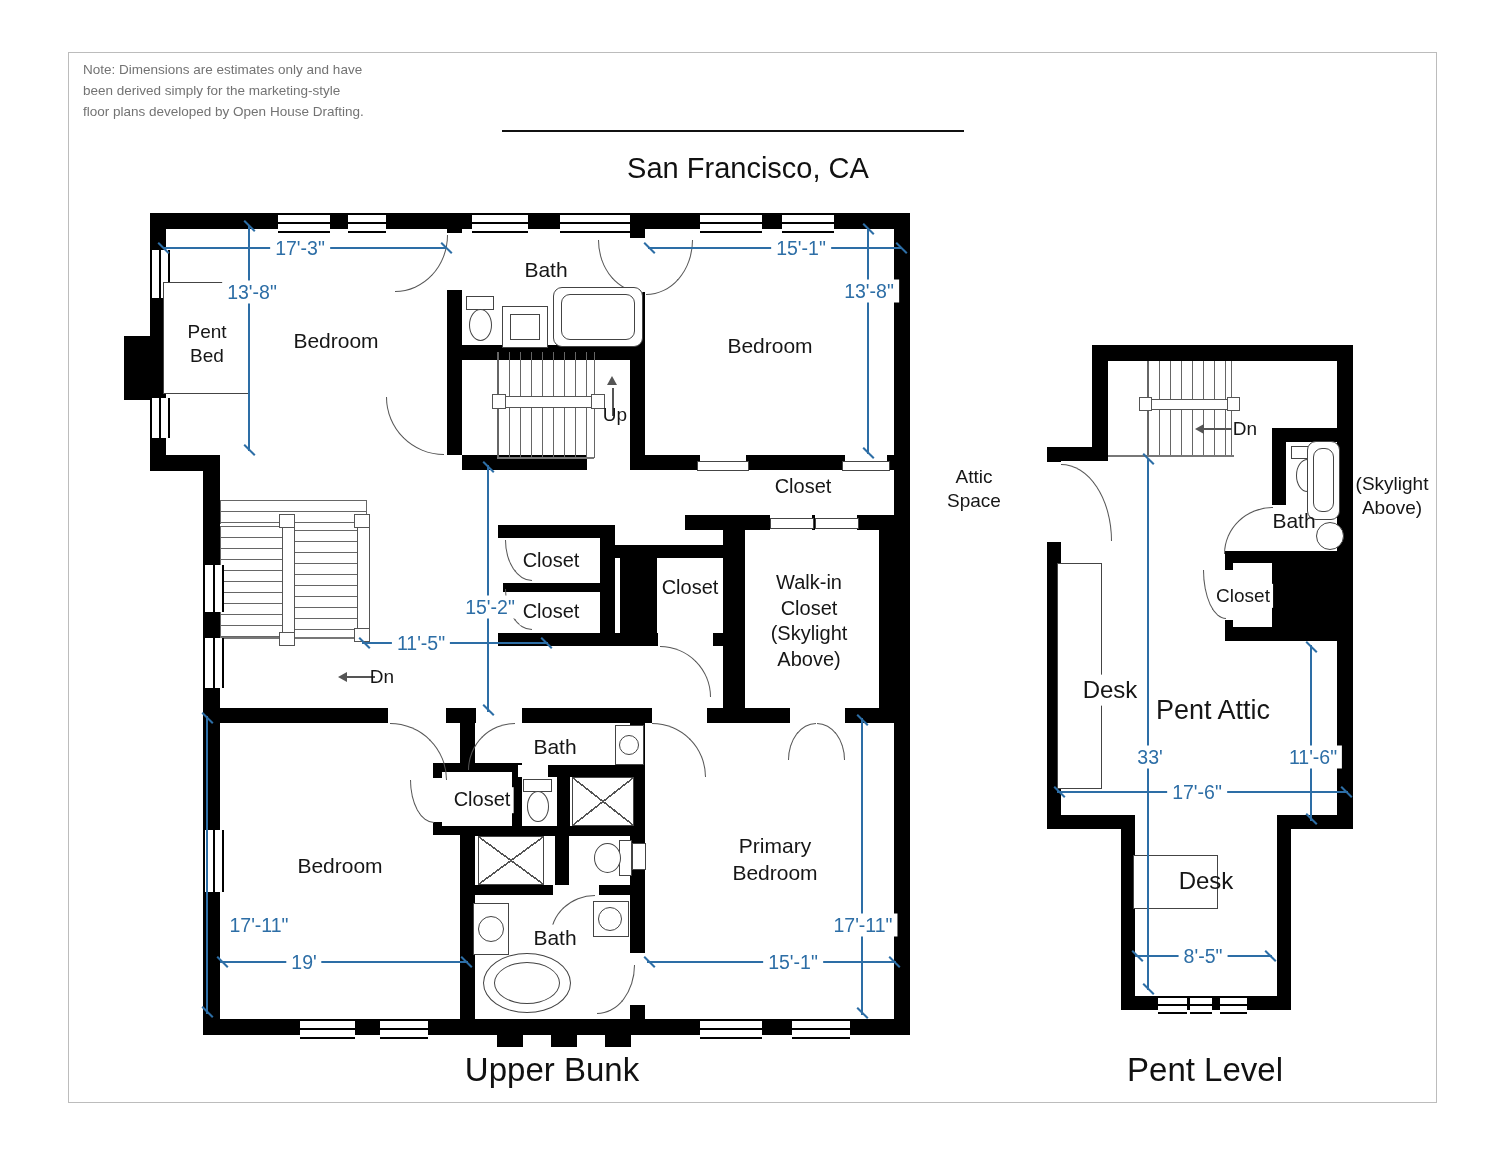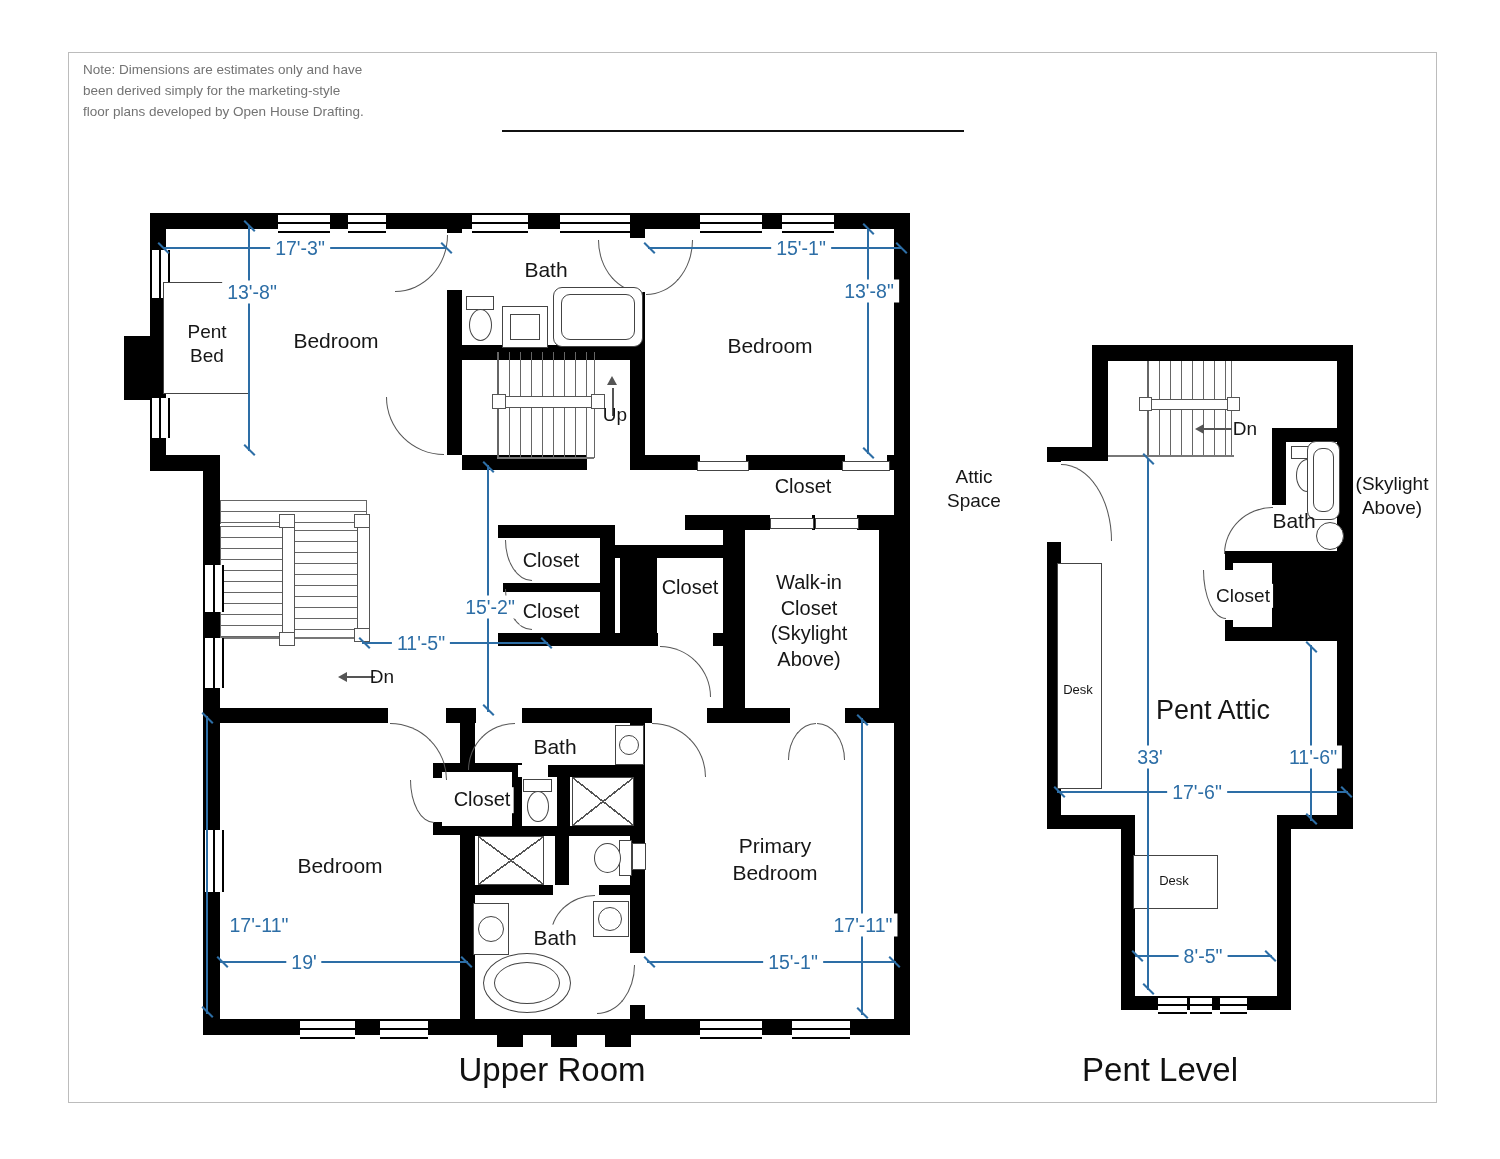--- a/index.html
+++ b/index.html
@@ -23,21 +23,21 @@
   .arc.tr{border-left:none;border-bottom:none;border-top-right-radius:100% 100%;}
   .arc.bl{border-right:none;border-top:none;border-bottom-left-radius:100% 100%;}
   .arc.br{border-left:none;border-top:none;border-bottom-right-radius:100% 100%;}
   .fx{position:absolute;border:1.3px solid #444;background:#fff;z-index:3;}
   .round{border-radius:50%;}
   .rr{border-radius:9px;}
   .xbox{position:absolute;border:1.3px solid #444;z-index:3;background-color:#fff;background-image:
     linear-gradient(to top right,transparent calc(50% - 0.8px),#555 calc(50% - 0.8px),#555 calc(50% + 0.8px),transparent calc(50% + 0.8px)),
     linear-gradient(to bottom right,transparent calc(50% - 0.8px),#555 calc(50% - 0.8px),#555 calc(50% + 0.8px),transparent calc(50% + 0.8px));}
   .rlabel{position:absolute;transform:translate(-50%,-50%);text-align:center;line-height:1.28;white-space:pre-line;color:#161616;font-size:21px;z-index:6;}
-  .s20{font-size:20px;} .s19{font-size:19px;} .s18{font-size:13px;} .s27{font-size:27px;}
+  .s20{font-size:20px;} .s19{font-size:19px;} .s18{font-size:24px;margin-left:32px;} .s27{font-size:27px;}
   .bg{background:#fff;padding:0 3px;}
   .dim{position:absolute;transform:translate(-50%,-50%);color:#2d6ea6;font-size:19.5px;background:#fff;padding:0 5px;white-space:nowrap;z-index:6;}
   .dline{position:absolute;background:#2d6ea6;z-index:4;}
   .tick{position:absolute;width:15px;height:2px;background:#2d6ea6;transform:rotate(45deg);z-index:5;}
   .arrow-line{position:absolute;background:#555;z-index:3;}
   .tri{position:absolute;width:0;height:0;z-index:3;}
   .tri.up{border-left:5px solid transparent;border-right:5px solid transparent;border-bottom:9px solid #555;}
   .tri.left{border-top:5px solid transparent;border-bottom:5px solid transparent;border-right:9px solid #555;}
   .note{position:absolute;left:83px;top:60px;width:340px;font-size:13.5px;line-height:1.55;color:#737373;white-space:pre-line;z-index:6;}
   .ttl{position:absolute;transform:translate(-50%,0);color:#111;z-index:6;white-space:nowrap;}
@@ -46,20 +46,21 @@
 </head>
 <body>
 
 <div class="page">
   <div class="frame"></div>
 
   <div class="note">Note: Dimensions are estimates only and have
 been derived simply for the marketing-style
 floor plans developed by Open House Drafting.</div>
   <div class="thin" style="left:502px;top:130px;width:462px;height:2px;background:#111;"></div>
+  <div class="ttl" style="left:748px;top:152px;font-size:29px;">San Francisco, CA</div>
 
   <div class="plan">
 
     <i class="wall" style="left:150px;top:213px;width:760px;height:16px"></i>
     <i class="wall" style="left:150px;top:213px;width:16px;height:258px"></i>
     <i class="wall" style="left:124px;top:336px;width:26px;height:64px"></i>
     <i class="wall" style="left:150px;top:455px;width:70px;height:16px"></i>
     <i class="wall" style="left:203px;top:455px;width:17px;height:580px"></i>
     <i class="wall" style="left:203px;top:1019px;width:707px;height:16px"></i>
     <i class="wall" style="left:894px;top:213px;width:16px;height:822px"></i>
@@ -211,21 +212,21 @@
 Closet
 (Skylight
 Above)</div>
     <div class="rlabel s19" style="left:382px;top:677px">Dn</div>
     <div class="rlabel" style="left:340px;top:866px">Bedroom</div>
     <div class="rlabel s20 bg" style="left:482px;top:800px">Closet</div>
     <div class="rlabel" style="left:555px;top:747px">Bath</div>
     <div class="rlabel bg" style="left:555px;top:938px">Bath</div>
     <div class="rlabel" style="left:775px;top:860px">Primary
 Bedroom</div>
-    <div class="lvl" style="left:552px;top:1070px">Upper Room</div>
+    <div class="lvl" style="left:552px;top:1070px">Upper Bunk</div>
 
     <i class="dline" style="left:163px;top:247px;width:283px;height:2px"></i>
     <i class="tick" style="left:155.5px;top:247px"></i>
       <i class="tick" style="left:438.5px;top:247px"></i>
     <div class="dim" style="left:300px;top:248px">17'-3"</div>
     <i class="dline" style="left:248px;top:225px;width:2px;height:226px"></i>
     <i class="tick" style="left:241.5px;top:225px"></i>
       <i class="tick" style="left:241.5px;top:449px"></i>
     <div class="dim" style="left:252px;top:292px">13'-8"</div>
     <i class="dline" style="left:648px;top:247px;width:254px;height:2px"></i>
@@ -313,21 +314,21 @@
     <div class="rlabel s19" style="left:1245px;top:429px">Dn</div>
     <div class="rlabel s19" style="left:974px;top:489px">Attic
 Space</div>
     <div class="rlabel" style="left:1294px;top:521px">Bath</div>
     <div class="rlabel s19" style="left:1392px;top:496px">(Skylight
 Above)</div>
     <div class="rlabel s19 bg" style="left:1243px;top:596px">Closet</div>
     <div class="rlabel s18 bg" style="left:1078px;top:690px">Desk</div>
     <div class="rlabel s27" style="left:1213px;top:710px">Pent Attic</div>
     <div class="rlabel s18" style="left:1174px;top:881px">Desk</div>
-    <div class="lvl" style="left:1160px;top:1070px">Pent Level</div>
+    <div class="lvl" style="left:1205px;top:1070px">Pent Level</div>
 
     <i class="dline" style="left:1147px;top:458px;width:2px;height:532px"></i>
     <i class="tick" style="left:1140.5px;top:458px"></i>
       <i class="tick" style="left:1140.5px;top:988px"></i>
     <div class="dim" style="left:1150px;top:757px">33'</div>
     <i class="dline" style="left:1310px;top:645px;width:2px;height:176px"></i>
     <i class="tick" style="left:1303.5px;top:646px"></i>
       <i class="tick" style="left:1303.5px;top:818px"></i>
     <div class="dim" style="left:1313px;top:757px">11'-6"</div>
     <i class="dline" style="left:1057px;top:791px;width:291px;height:2px"></i>

